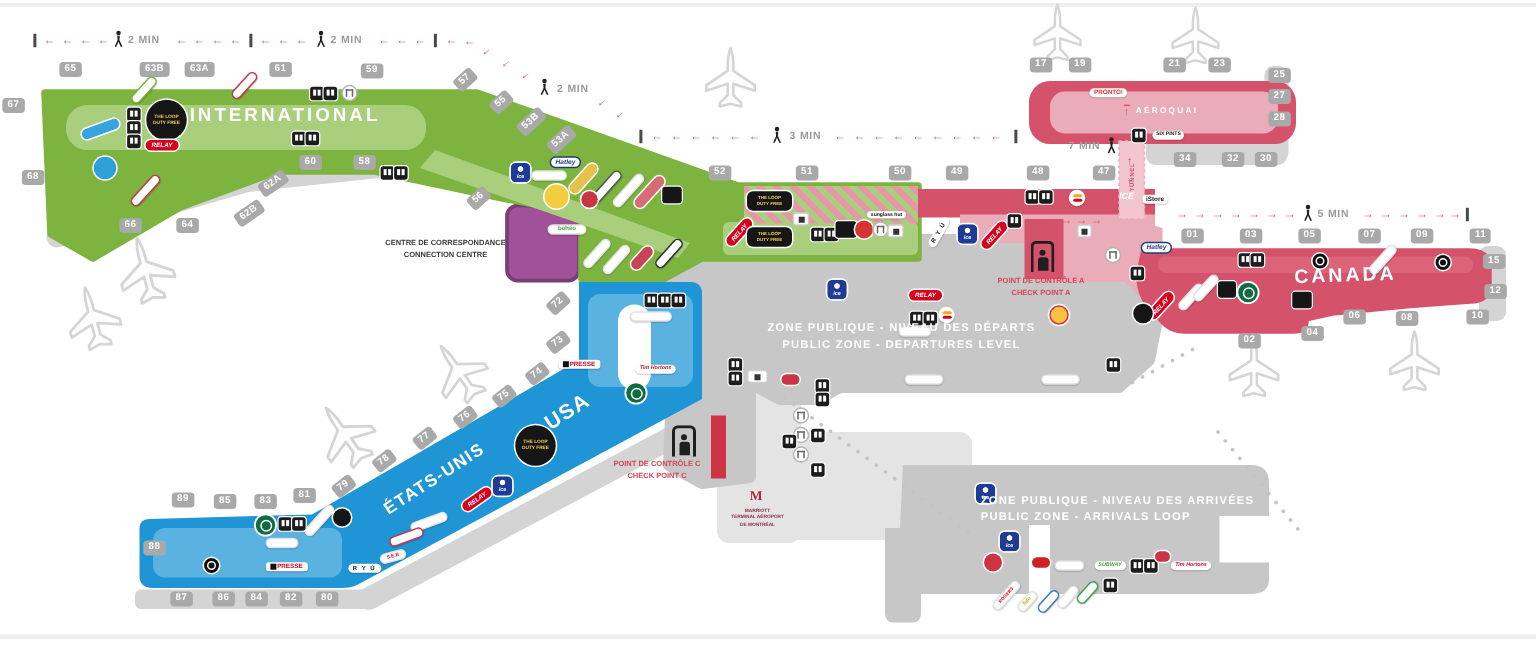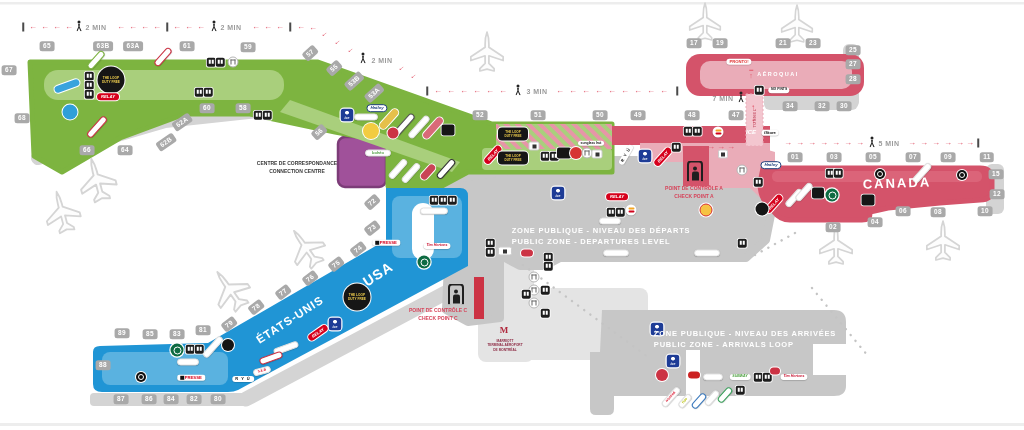--- a/index.html
+++ b/index.html
@@ -413,26 +413,27 @@
     <div class="tok k-person" style="left: 872px; top: 142px; transform: translate(-50%, -50%);"></div>
     <div class="tok k-min" style="left: 889px; top: 143px; transform: translate(-50%, -50%);">5 MIN</div>
     <div class="tok k-arrowR" style="left: 912px; top: 143px; transform: translate(-50%, -50%);">→</div>
     <div class="tok k-arrowR" style="left: 924px; top: 143px; transform: translate(-50%, -50%);">→</div>
     <div class="tok k-arrowR" style="left: 936px; top: 143px; transform: translate(-50%, -50%);">→</div>
     <div class="tok k-arrowR" style="left: 948px; top: 143px; transform: translate(-50%, -50%);">→</div>
     <div class="tok k-arrowR" style="left: 960px; top: 143px; transform: translate(-50%, -50%);">→</div>
     <div class="tok k-arrowR" style="left: 970px; top: 143px; transform: translate(-50%, -50%);">→</div>
     <div class="tok k-bar" style="left: 978px; top: 143px; transform: translate(-50%, -50%);"></div>
 
+  <div class="lbl k-zone" style="left: 190px; top: 77px; transform: translate(-50%, -50%); font-size: 12.5px; letter-spacing: 2px;">INTERNATIONAL</div>
     <div class="lbl k-zone" style="left: 897px; top: 184px; transform: translate(-50%, -50%) rotate(-2deg); font-size: 13px; letter-spacing: 2px;">CANADA</div>
     <div class="lbl k-zone" style="left: 378px; top: 274px; transform: translate(-50%, -50%) rotate(-33deg); font-size: 14px; letter-spacing: 1px;">USA</div>
     <div class="lbl k-zone" style="left: 290px; top: 320px; transform: translate(-50%, -50%) rotate(-33deg); font-size: 11.5px; letter-spacing: 1px;">ÉTATS-UNIS</div>
     <div class="lbl k-zone" style="left: 778px; top: 75px; transform: translate(-50%, -50%); font-size: 5.5px; letter-spacing: 1.5px;">AÉROQUAI</div>
     <div class="lbl k-tunnel" style="left: 755px; top: 118px; transform: translate(-50%, -50%) rotate(-90deg); font-size: 4px;">TUNNEL</div>
-    <div class="lbl k-pz" style="left: 601px; top: 236px; transform: translate(-50%, -50%); font-size: 7.5px;">ZONE PUBLIQUE - NIVEAU DES DÉPARTS
+    <div class="lbl k-pz" style="left: 601px; top: 224px; transform: translate(-50%, -50%); font-size: 7.5px; text-align: center;">ZONE PUBLIQUE - NIVEAU DES DÉPARTS
 PUBLIC ZONE - DEPARTURES LEVEL</div>
     <div class="lbl k-pz" style="left: 745px; top: 339px; transform: translate(-50%, -50%); font-size: 7.5px;">ZONE PUBLIQUE - NIVEAU DES ARRIVÉES
 PUBLIC ZONE - ARRIVALS LOOP</div>
     <div class="lbl k-cc" style="left: 297px; top: 167px; transform: translate(-50%, -50%); font-size: 5px;">CENTRE DE CORRESPONDANCE
 CONNECTION CENTRE</div>
     <div class="lbl k-cp" style="left: 694px; top: 192px; transform: translate(-50%, -50%); font-size: 5px;">POINT DE CONTRÔLE A
 CHECK POINT A</div>
     <div class="lbl k-cp" style="left: 438px; top: 314px; transform: translate(-50%, -50%); font-size: 5px;">POINT DE CONTRÔLE C
 CHECK POINT C</div>
     <div class="lbl k-hotel" style="left: 505px; top: 345px; transform: translate(-50%, -50%); font-size: 3.2px;">MARRIOTT

